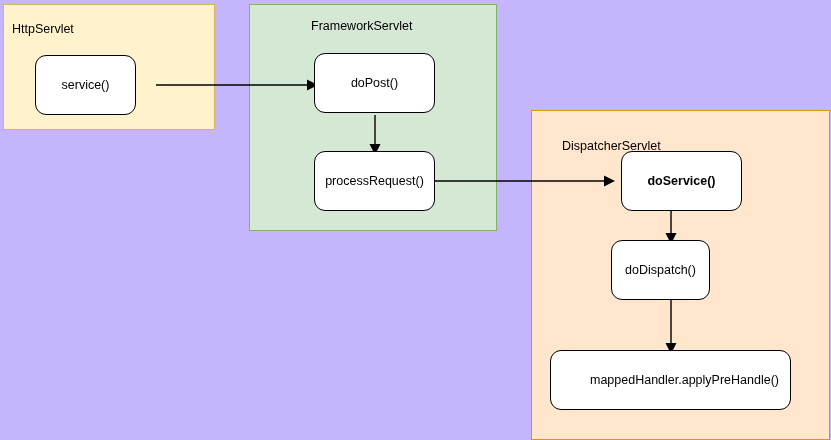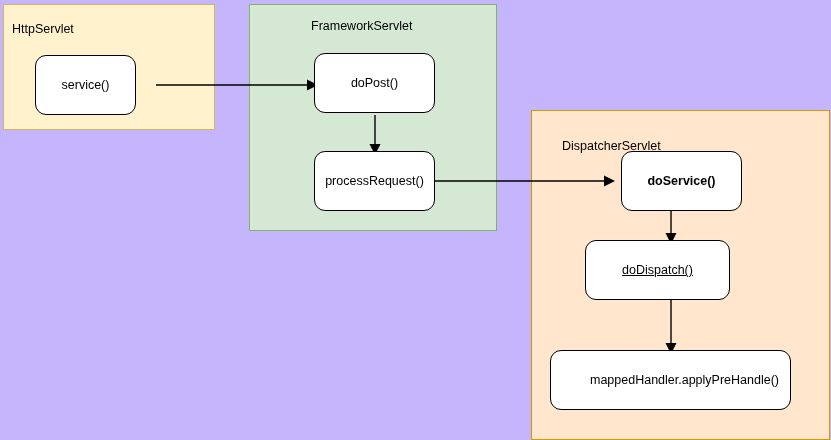--- a/index.html
+++ b/index.html
@@ -114,21 +114,21 @@
   </div>
 
   <div class="node" style="left:314px; top:151px; width:121px; height:60px;">
     <span>processRequest()</span>
   </div>
 
   <div class="node" style="left:621px; top:151px; width:121px; height:60px;font-weight:bold;">
     <span>doService()</span>
   </div>
 
-  <div class="node" style="left:585px; top:240px; width:145px; height:60px;text-decoration:underline;">
+  <div class="node" style="left:611px; top:240px; width:99px; height:60px;">
     <span>doDispatch()</span>
   </div>
 
   <div class="node" style="left:550px; top:350px; width:241px; height:60px;padding-left:28px;">
     <span>mappedHandler.applyPreHandle()</span>
   </div>
 
 </div>
 
 </body></html>

